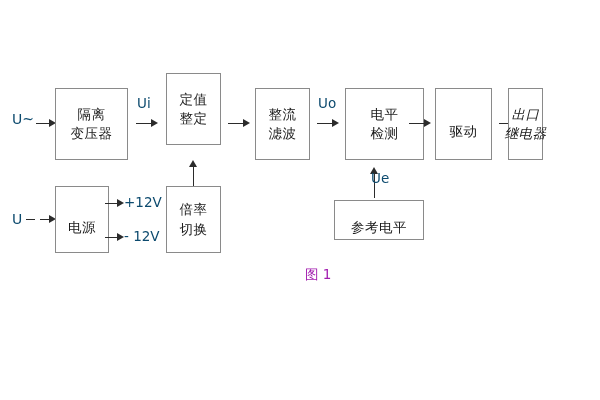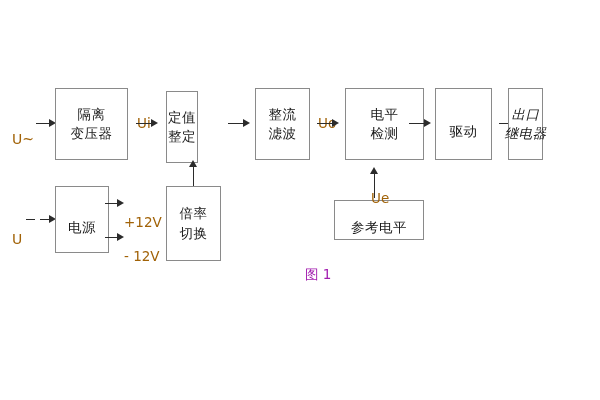--- a/index.html
+++ b/index.html
@@ -38,25 +38,24 @@
     letter-spacing: 0.5px;
   }
   .block .line + .line {
     margin-top: 6px;
   }
   .block.single .line { margin-top: 16px; }
 
   
   .lbl {
     position: absolute;
-    color: #a16207;
+    color: #0c4a6e;
     font-size: 13.5px;
     line-height: 1;
     white-space: nowrap;
-    margin-top: 20px;
   }
   .lbl.big { font-size: 14px; }
 
   
   .hline {
     position: absolute;
     height: 0;
     border-top: 1.3px solid #2b2b2b;
   }
   .vline {
@@ -106,21 +105,21 @@
 
   <div class="block" style="left:55px; top:88px; width:73px; height:72px;text-align:center;">
     <span class="line">隔离</span>
     <span class="line">变压器</span>
   </div>
 
   <div class="lbl" style="left:137px; top:97px;">Ui</div>
   <div class="hline" style="left:136px; top:123px; width:16px;"></div>
   <div class="arrow-r" style="left:151px; top:119px;"></div>
 
-  <div class="block" style="left:166px; top:91px; width:32px; height:72px;">
+  <div class="block" style="left:166px; top:73px; width:55px; height:72px;">
     <span class="line">定值</span>
     <span class="line">整定</span>
   </div>
 
   <div class="hline" style="left:228px; top:123px; width:16px;"></div>
   <div class="arrow-r" style="left:243px; top:119px;"></div>
 
   <div class="block" style="left:255px; top:88px; width:55px; height:72px;">
     <span class="line">整流</span>
     <span class="line">滤波</span>
@@ -160,21 +159,21 @@
   </div>
 
   <div class="hline" style="left:105px; top:203px; width:13px;"></div>
   <div class="arrow-r" style="left:117px; top:199px;"></div>
   <div class="lbl" style="left:124px; top:196px;">+12V</div>
 
   <div class="hline" style="left:105px; top:237px; width:13px;"></div>
   <div class="arrow-r" style="left:117px; top:233px;"></div>
   <div class="lbl" style="left:124px; top:230px;">- 12V</div>
 
-  <div class="block" style="left:166px; top:186px; width:55px; height:75px;">
+  <div class="block" style="left:166px; top:186px; width:55px; height:67px;">
     <span class="line">倍率</span>
     <span class="line">切换</span>
   </div>
 
   <div class="vline" style="left:193px; top:165px; height:21px;"></div>
   <div class="arrow-u" style="left:189px; top:160px;"></div>
 
   <div class="block single" style="left:334px; top:200px; width:90px; height:40px;">
     <span class="line">参考电平</span>
   </div>

